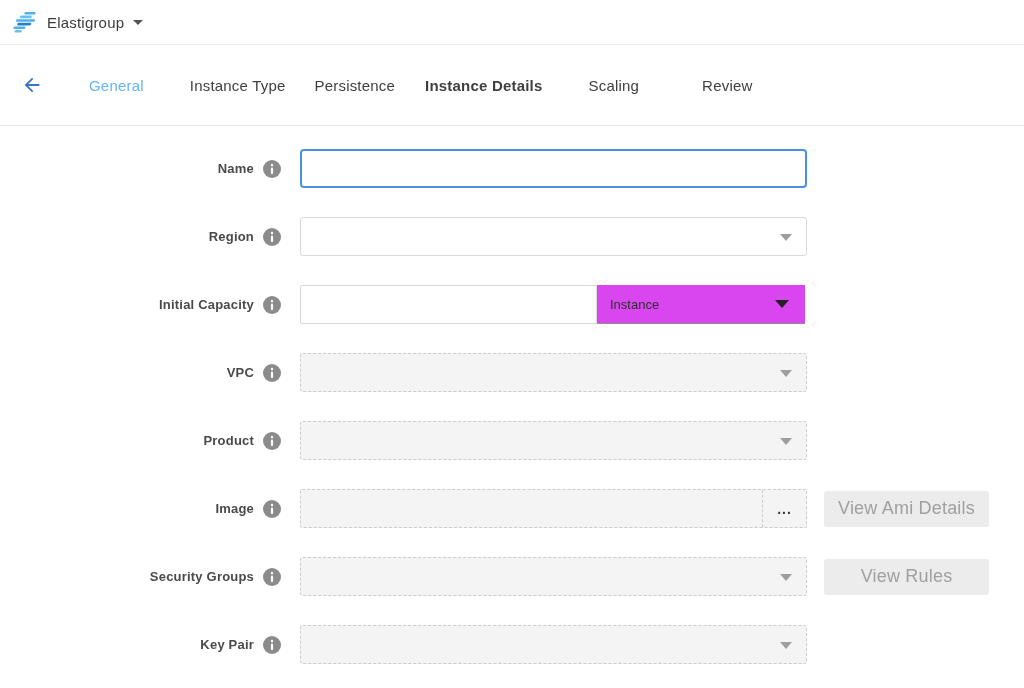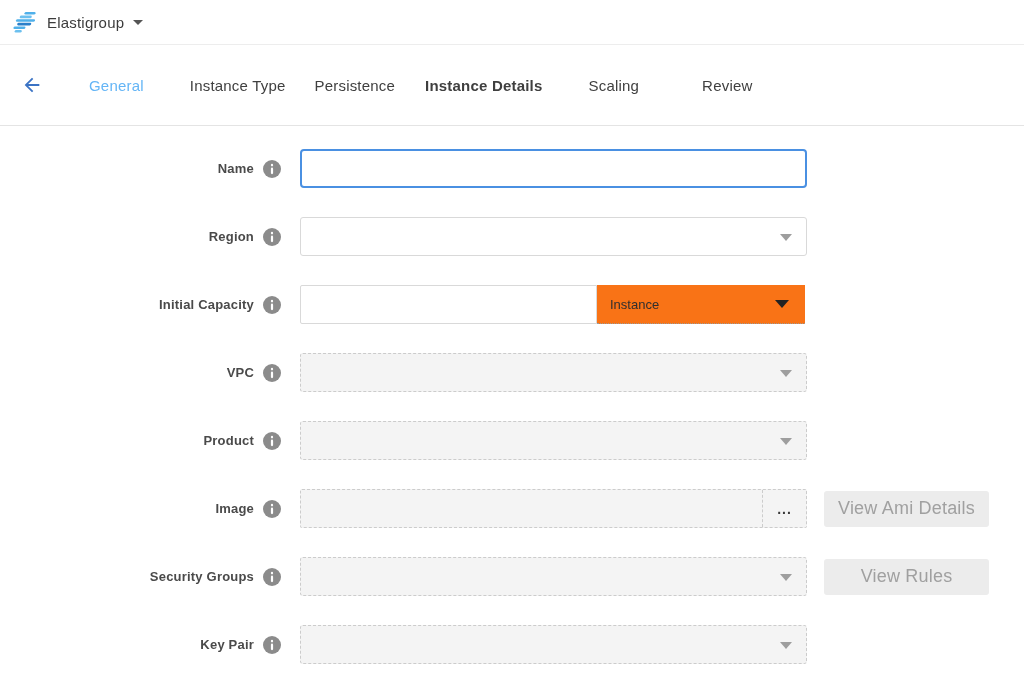--- a/index.html
+++ b/index.html
@@ -143,21 +143,21 @@
     width: 297px; height: 100%;
     border: 1px solid #d9d9d9;
     border-radius: 2px 0 0 2px;
     outline: none;
     font-size: 14px;
     padding: 0 10px;
     font-family: "Liberation Sans", sans-serif;
   }
   .unit-select {
     width: 208px; height: 100%;
-    background: #f97316;
+    background: #d946ef;
     border-bottom: 1px dotted #9a9a9a;
     position: relative;
     display: flex;
     align-items: center;
     padding-left: 13px;
     cursor: pointer;
   }
   .unit-select .unit-text { font-size: 13px; color: #2f2f2f; }
   .unit-select .caret {
     border-top-color: #222;

